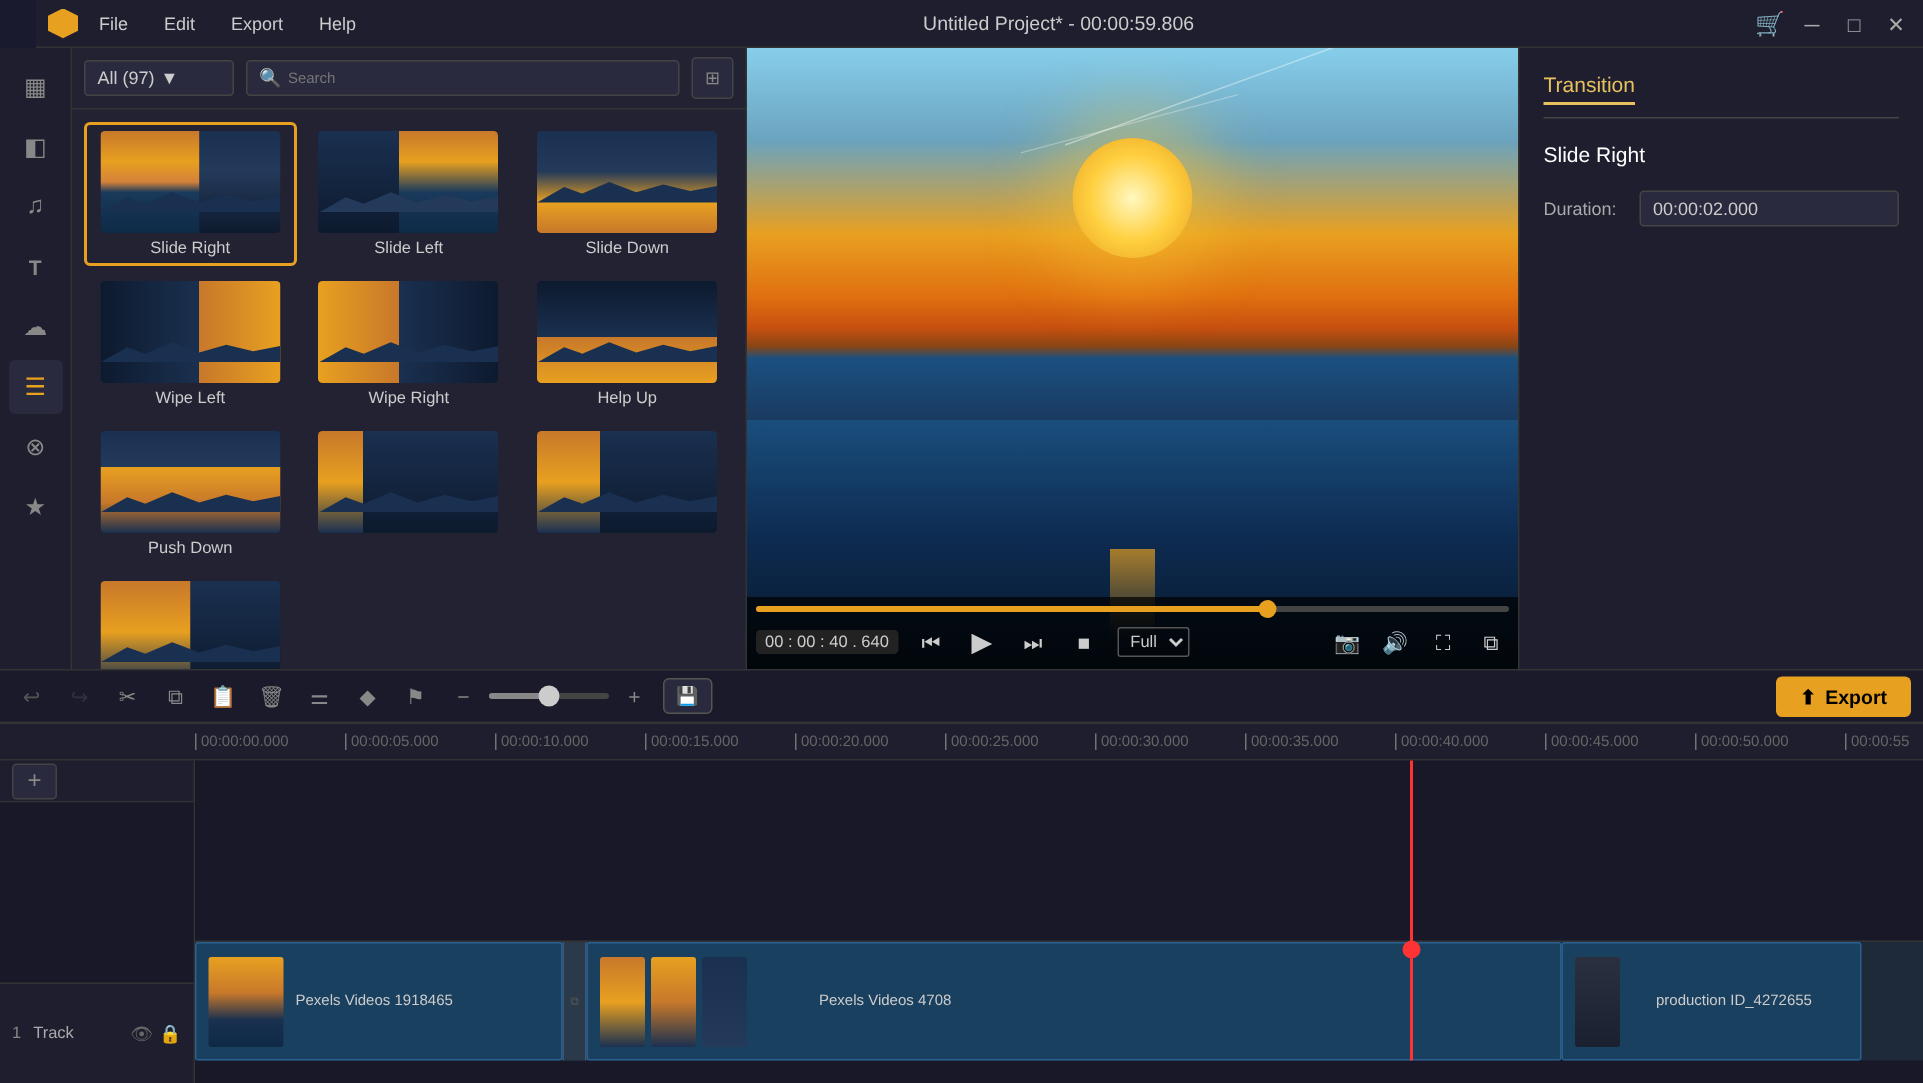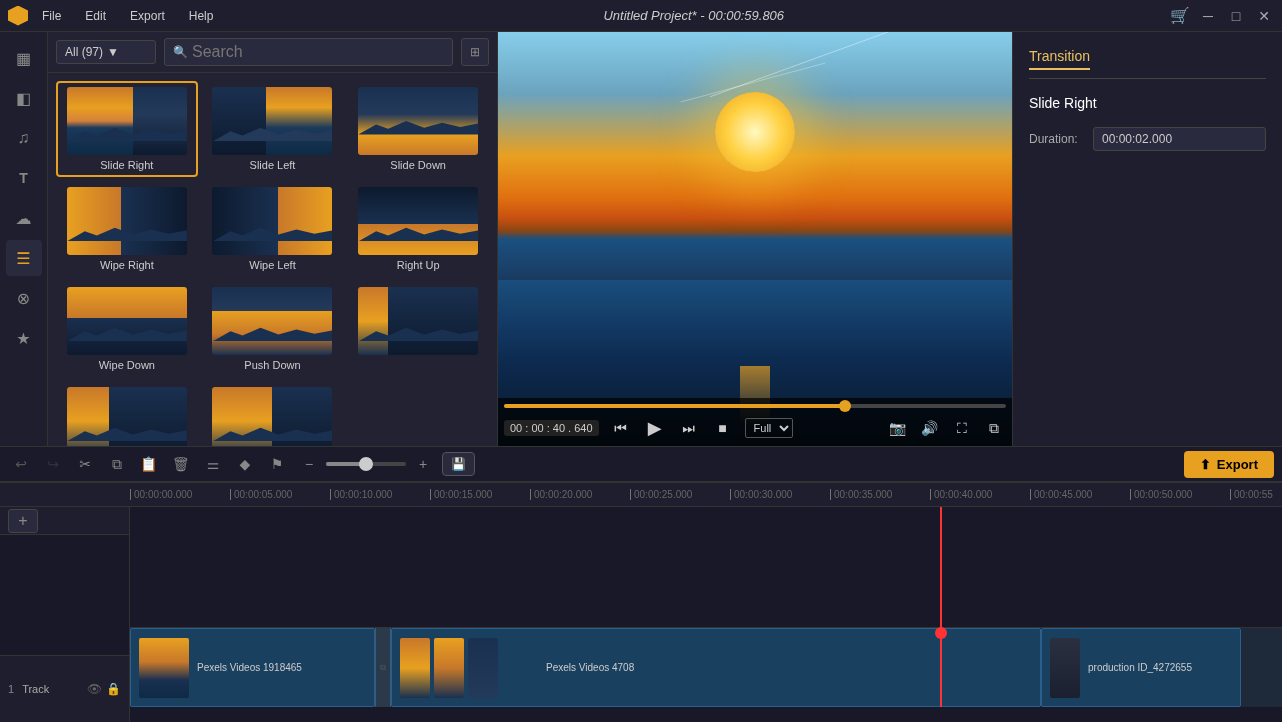--- a/index.html
+++ b/index.html
@@ -16,20 +16,21 @@
     }
 
     
     .title-bar {
       height: 32px;
       background: #1e1e2e;
       display: flex;
       align-items: center;
       padding: 0 8px;
       border-bottom: 1px solid #333;
+      margin-left: 24px;
     }
     .title-bar-logo {
       width: 20px;
       height: 20px;
       background: #e8a020;
       clip-path: polygon(50% 0%, 100% 25%, 100% 75%, 50% 100%, 0% 75%, 0% 25%);
       margin-right: 10px;
     }
     .title-bar-menu {
       display: flex;
@@ -39,21 +40,20 @@
     }
     .title-bar-menu span {
       cursor: pointer;
       padding: 2px 4px;
     }
     .title-center {
       flex: 1;
       text-align: center;
       font-size: 13px;
       color: #ccc;
-      font-style: italic;
     }
     .title-bar-controls {
       display: flex;
       gap: 8px;
       align-items: center;
     }
     .title-btn {
       width: 20px;
       height: 20px;
       display: flex;
@@ -136,21 +136,21 @@
       display: flex;
       align-items: center;
       padding: 4px 8px;
       gap: 4px;
     }
     .search-box input {
       background: transparent;
       border: none;
       outline: none;
       color: #ccc;
-      font-size: 16px;
+      font-size: 10px;
       width: 100%;
     }
     .grid-view-btn {
       width: 28px;
       height: 28px;
       background: #2a2a3e;
       border: 1px solid #444;
       border-radius: 3px;
       display: flex;
       align-items: center;
@@ -658,21 +658,21 @@
       align-items: center;
       gap: 4px;
       flex: 1;
       max-width: 650px;
     }
     .clip3 {
       background: #1a4060;
       border: 1px solid #2a6090;
       display: flex;
       align-items: center;
-      gap: 8px;
+      gap: 24px;
       width: 200px;
     }
     .clip-thumb-small {
       width: 30px;
       height: 60px;
       background: linear-gradient(to bottom, #1a3050, #2a4060);
       border-radius: 2px;
       flex-shrink: 0;
     }
     .playhead {
@@ -786,53 +786,45 @@
         <div class="transition-thumb">
           <div style="width:100%;height:100%;background:linear-gradient(to bottom,#1a3050 0%,#243a5a 40%,#e8a020 70%,#c8782a 100%);position:relative;">
             <div class="mountain" style="bottom:30%;"></div>
           </div>
         </div>
         <div class="transition-label">Slide Down</div>
       </div>
 
       <div class="transition-item">
         <div class="transition-thumb">
+          <div style="width:100%;height:100%;background:linear-gradient(to left,#e8a020 0%,#c8782a 45%,#1a3050 45%,#0d1a2e 100%);position:relative;">
+            <div class="mountain" style="background:#1a3050;"></div>
+          </div>
+        </div>
+        <div class="transition-label">Wipe Left</div>
+      </div>
+
+      <div class="transition-item">
+        <div class="transition-thumb">
           <div style="width:100%;height:100%;background:linear-gradient(to right,#e8a020 0%,#c8782a 45%,#1a3050 45%,#0d1a2e 100%);position:relative;">
             <div class="mountain"></div>
           </div>
         </div>
         <div class="transition-label">Wipe Right</div>
-      </div>
-
-      <div class="transition-item">
-        <div class="transition-thumb">
-          <div style="width:100%;height:100%;background:linear-gradient(to left,#e8a020 0%,#c8782a 45%,#1a3050 45%,#0d1a2e 100%);position:relative;">
-            <div class="mountain" style="background:#1a3050;"></div>
-          </div>
-        </div>
-        <div class="transition-label">Wipe Left</div>
       </div>
 
       <div class="transition-item">
         <div class="transition-thumb">
           <div style="width:100%;height:100%;background:linear-gradient(to top,#e8a020 0%,#c8782a 45%,#1a3050 45%,#0d1a2e 100%);position:relative;">
             <div class="mountain"></div>
           </div>
         </div>
-        <div class="transition-label">Right Up</div>
-      </div>
-
-      <div class="transition-item">
-        <div class="transition-thumb">
-          <div style="width:100%;height:100%;background:linear-gradient(to bottom,#e8a020 0%,#c8782a 45%,#1a3050 45%,#0d1a2e 100%);position:relative;">
-            <div class="mountain"></div>
-          </div>
-        </div>
-        <div class="transition-label">Wipe Down</div>
-      </div>
+        <div class="transition-label">Help Up</div>
+      </div>
+
 
       <div class="transition-item">
         <div class="transition-thumb">
           <div style="width:100%;height:100%;background:linear-gradient(to bottom,#1a3050 0%,#243a5a 35%,#e8a020 35%,#c8782a 70%,#1a3050 100%);position:relative;">
             <div class="mountain"></div>
           </div>
         </div>
         <div class="transition-label">Push Down</div>
       </div>
 

